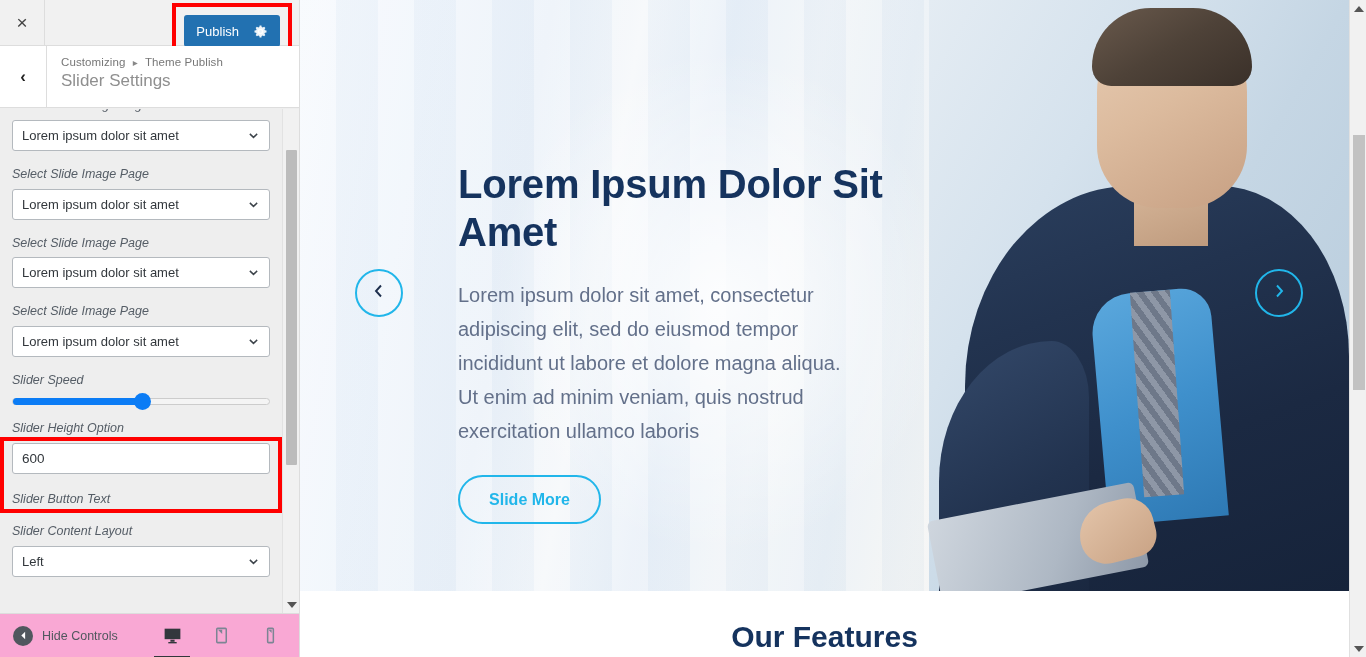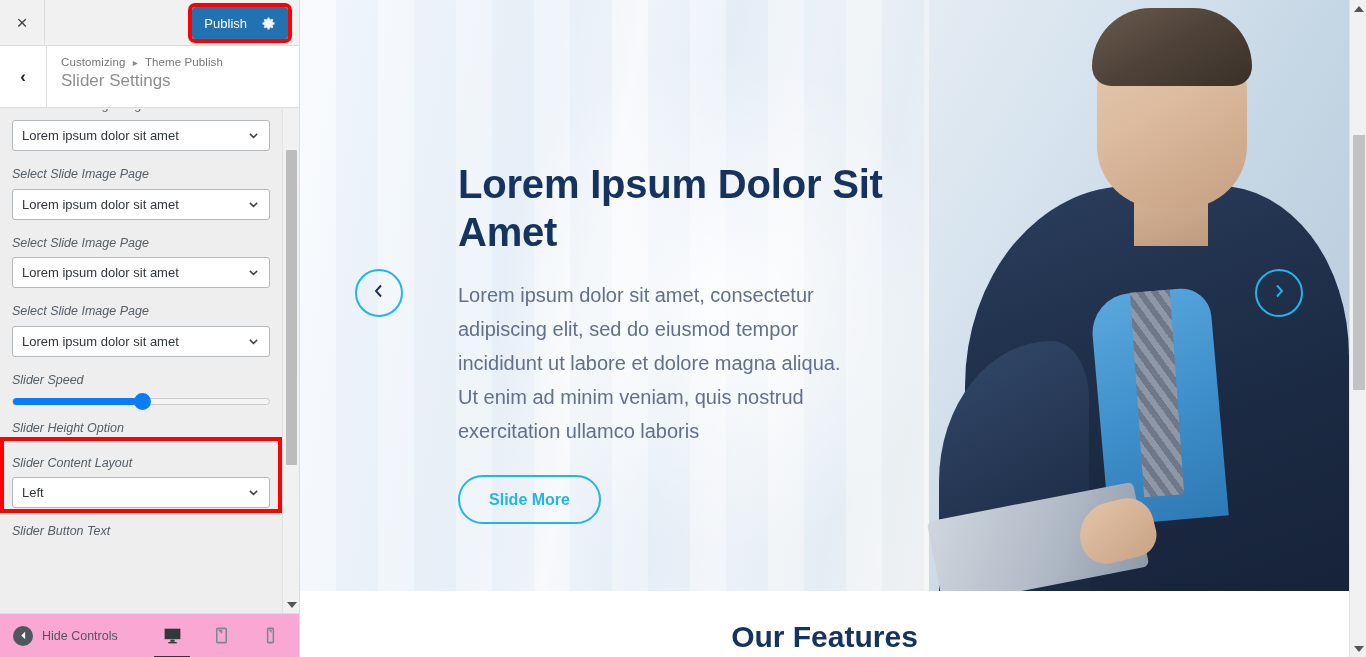--- a/index.html
+++ b/index.html
@@ -25,22 +25,22 @@
     display: flex; align-items: center;
   }
   .close-btn {
     width: 45px; height: 45px; display: flex; align-items: center;
     justify-content: center; background: #f1f1f1;
     border-right: 1px solid #ddd; cursor: pointer;
     font-size: 19px; color: #444; line-height: 1;
   }
   .publish-wrap {
     position: absolute; right: 8px; top: 3px;
-    border: 4px solid #ff0000; border-radius: 7px;
-    padding: 0; line-height: 0;
+    border: 4px solid #ff0000; border-radius: 0;
+    padding: 8px; line-height: 0;
   }
   .publish-btn {
     background: #2271b1; color: #fff;
     font-size: 13px; height: 32px; min-width: 95px;
     border: none; border-radius: 3px;
     display: flex; align-items: center; justify-content: center;
     gap: 14px; padding: 0 12px; cursor: pointer;
     font-family: "Liberation Sans", sans-serif;
   }
   .gear-icon { width: 15px; height: 15px; display:inline-block; }
@@ -367,36 +367,37 @@
           <div class="range-wrap">
             <div class="range-track">
               <div class="range-fill" id="rangeFill" style="width: 129px;"></div>
               <div class="range-thumb" id="rangeThumb" style="left: 121px;"></div>
             </div>
           </div>
         </div>
 
         <div class="ctl" style="margin-bottom:16px;">
           <span class="ctl-label">Slider Height Option</span>
+          <input class="ctl-text" type="text" value="600" style="">
+        </div>
+
+        <div class="ctl">
+          <span class="ctl-label">Slider Button Text</span>
         </div>
 
         <div class="ctl">
           <span class="ctl-label">Slider Content Layout</span>
           <div class="ctl-select">
             <span>Left</span>
             <span class="chev">
               <svg viewBox="0 0 16 16" width="13" height="13" fill="none" stroke="#3c434a" stroke-width="1.8">
                   <path d="M3.5 6 8 10.3 12.5 6"></path>
                 </svg>
             </span>
           </div>
-        </div>
-
-        <div class="ctl">
-          <span class="ctl-label">Slider Button Text</span>
         </div>
 
       </div>
     </div>
 
     <div class="highlight-box"></div>
 
     <div class="sb-scroll">
       <div class="sb-thumb"></div>
       <div class="sb-arrow down">

